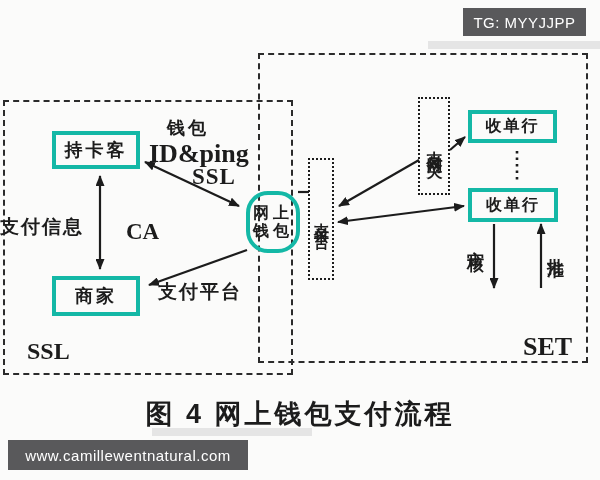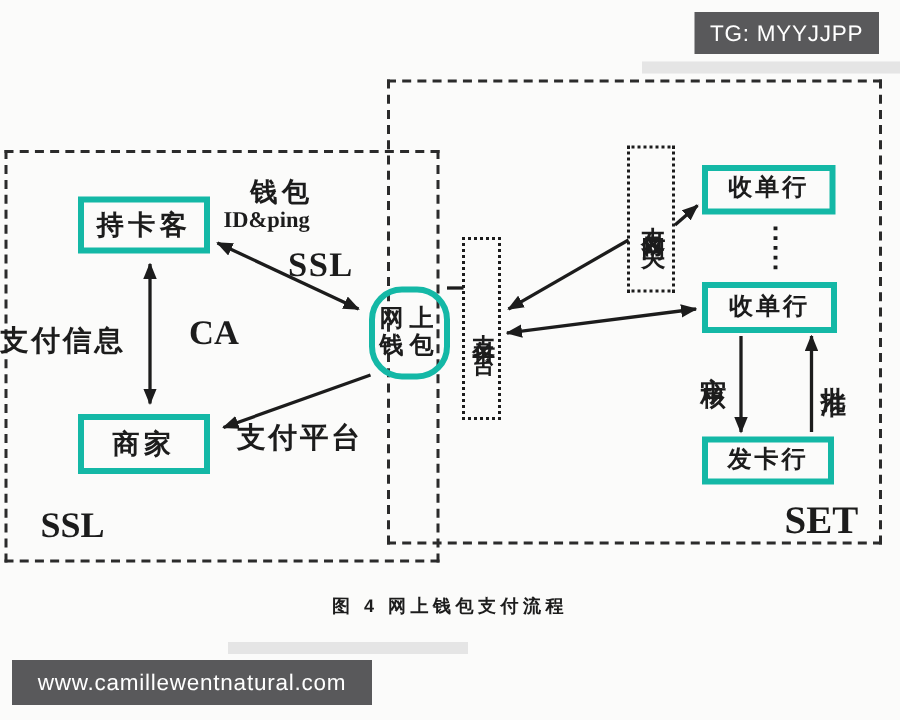--- a/index.html
+++ b/index.html
@@ -27,21 +27,21 @@
     position:absolute; border:2px dotted #1c1c1c; box-sizing:border-box;
     display:flex; align-items:center; justify-content:center;
     writing-mode:vertical-rl; text-orientation:upright;
     font-weight:700; letter-spacing:4px;
   }
   .lbl { position:absolute; font-weight:700; white-space:nowrap; }
   .serif { font-family:"Liberation Serif", serif; }
   .vert { writing-mode:vertical-rl; text-orientation:upright; }
   .caption {
     position:absolute; left:0; top:396px; width:100%; text-align:center;
-    font-weight:700; font-size:12px; letter-spacing:3px;
+    font-weight:700; font-size:27px; letter-spacing:3px;
   }
   svg.wires { position:absolute; left:0; top:0; pointer-events:none; }
 </style>
 </head>
 <body>
 
 <div class="canvas">
 
   <div class="strip" style="left:428px; top:41px; width:172px; height:8px;"></div>
   <div class="strip" style="left:152px; top:428px; width:160px; height:8px;"></div>
@@ -56,31 +56,30 @@
   <span class="lbl serif" style="left:523px; top:332px; font-size:26px;">SET</span>
 
   <div class="node" style="left:52px; top:276px; width:88px; height:40px;">商家</div>
   <div class="node" style="left:52px; top:131px; width:88px; height:38px;">持卡客</div>
   <div class="node wallet-box" style="left:246px; top:191px; width:54px; height:62px;border-radius:22px;">
     <span>网上</span>
     <span>钱包</span>
   </div>
   <div class="node small" style="left:468px; top:110px; width:89px; height:33px;">收单行</div>
   <div class="node small" style="left:468px; top:188px; width:90px; height:34px;">收单行</div>
-  <div class="node small" style="left:468px; top:291px; width:88px; height:32px;">发卡行</div>
 
   <div class="dotted-node" style="left:418px; top:97px; width:32px; height:98px; font-size:16px;">支付网关</div>
   <div class="dotted-node" style="left:308px; top:158px; width:26px; height:122px; font-size:15px;">支付平台</div>
 
   <span class="lbl" style="left:167px; top:116px; font-size:18px; letter-spacing:3px;">钱包</span>
-  <span class="lbl serif" style="left:149px; top:139px; font-size:15px;">ID&amp;ping</span>
+  <span class="lbl serif" style="left:149px; top:139px; font-size:26px;">ID&amp;ping</span>
   <span class="lbl serif" style="left:192px; top:164px; font-size:23px; letter-spacing:1px;">SSL</span>
 
   <span class="lbl" style="left:0; top:214px; font-size:19px; letter-spacing:2px;">支付信息</span>
-  <span class="lbl serif" style="left:126px; top:209px; font-size:23px;">CA</span>
+  <span class="lbl serif" style="left:126px; top:219px; font-size:23px;">CA</span>
   <span class="lbl" style="left:158px; top:279px; font-size:19px; letter-spacing:2px;">支付平台</span>
 
   <span class="lbl vert" style="left:464px; top:238px; font-size:17px; letter-spacing:3px;">审核</span>
   <span class="lbl vert" style="left:544px; top:244px; font-size:17px; letter-spacing:3px;">批准</span>
 
   <div class="caption">图 4  网上钱包支付流程</div>
 
   <svg class="wires" width="600" height="480" viewBox="0 0 600 480">
     <defs>
       <marker id="ah" markerUnits="userSpaceOnUse" markerWidth="11" markerHeight="9" viewBox="0 0 11 9" refX="10" refY="4.5" orient="auto-start-reverse">

